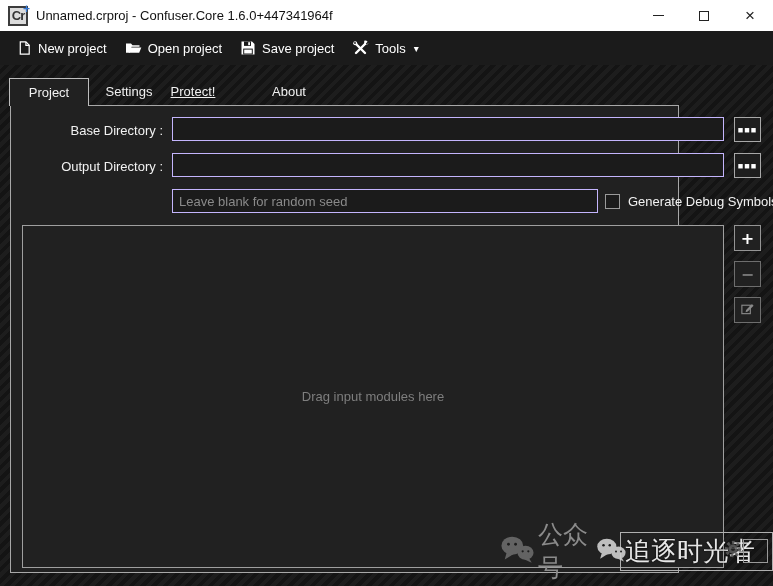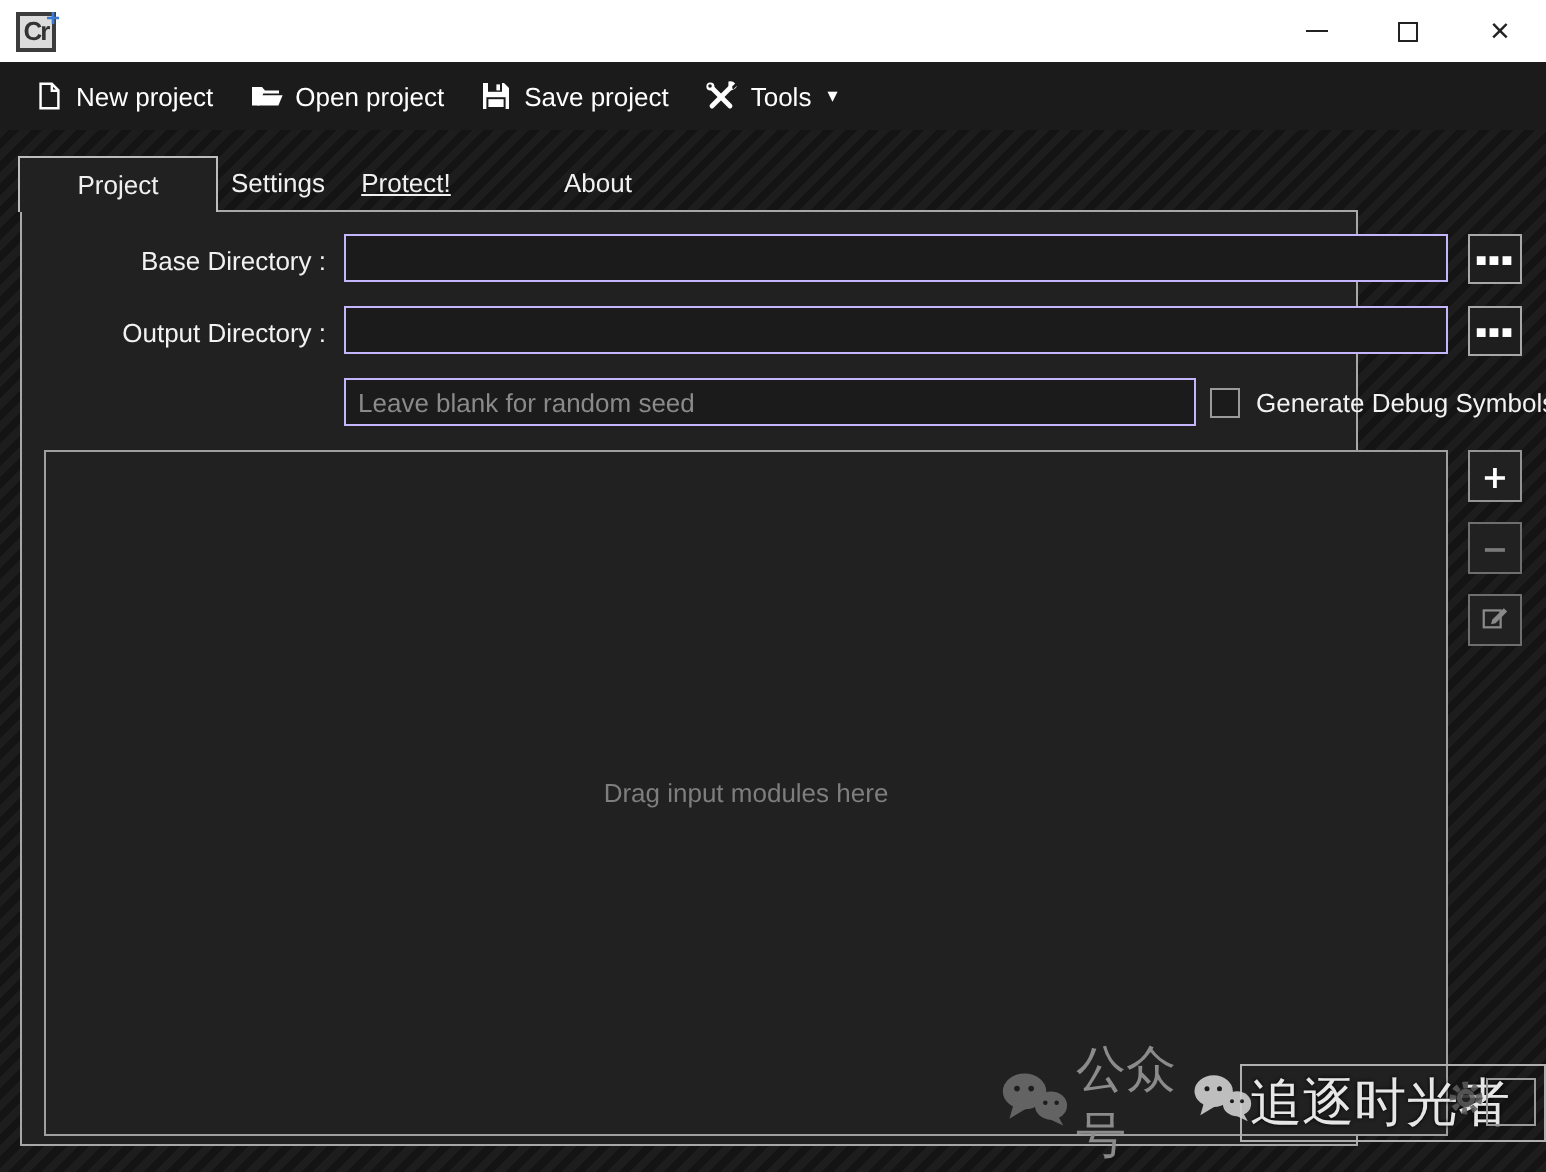--- a/index.html
+++ b/index.html
@@ -52,21 +52,21 @@
   .caret { font-size:10px; color:#fff; margin-left:2px; }
 
   
   .main {
     position:absolute; left:0; top:65px; width:773px; height:521px;
     background:repeating-linear-gradient(315deg, #1d1d1d 0 4px, #141414 4px 8px);
   }
 
   
   .tab {
-    position:absolute; top:13px; height:27px; width:100px;
+    position:absolute; top:13px; height:27px; width:80px;
     display:flex; align-items:center; justify-content:center;
     font-size:13px; color:#f0f0f0; background:transparent; border:none; cursor:default;
   }
   .tab.active {
     background:#212121;
     border:1px solid #bdbdbd; border-bottom:none;
     height:28px; z-index:3;
   }
 
   
@@ -133,20 +133,21 @@
   .wm-gear { margin-left:-32px; margin-right:14px; opacity:.85; }
 </style>
 </head>
 <body>
 
 <div class="titlebar">
   <div class="app-icon">
     <span class="cr">Cr</span>
     <span class="plus">+</span>
   </div>
+  <div class="title-text">Unnamed.crproj - Confuser.Core 1.6.0+447341964f</div>
   <div class="win-controls">
     <button class="win-btn">
         <span class="bar"></span>
       </button>
     <button class="win-btn">
         <span class="box"></span>
       </button>
     <button class="win-btn">
         <span class="x">×</span>
       </button>

